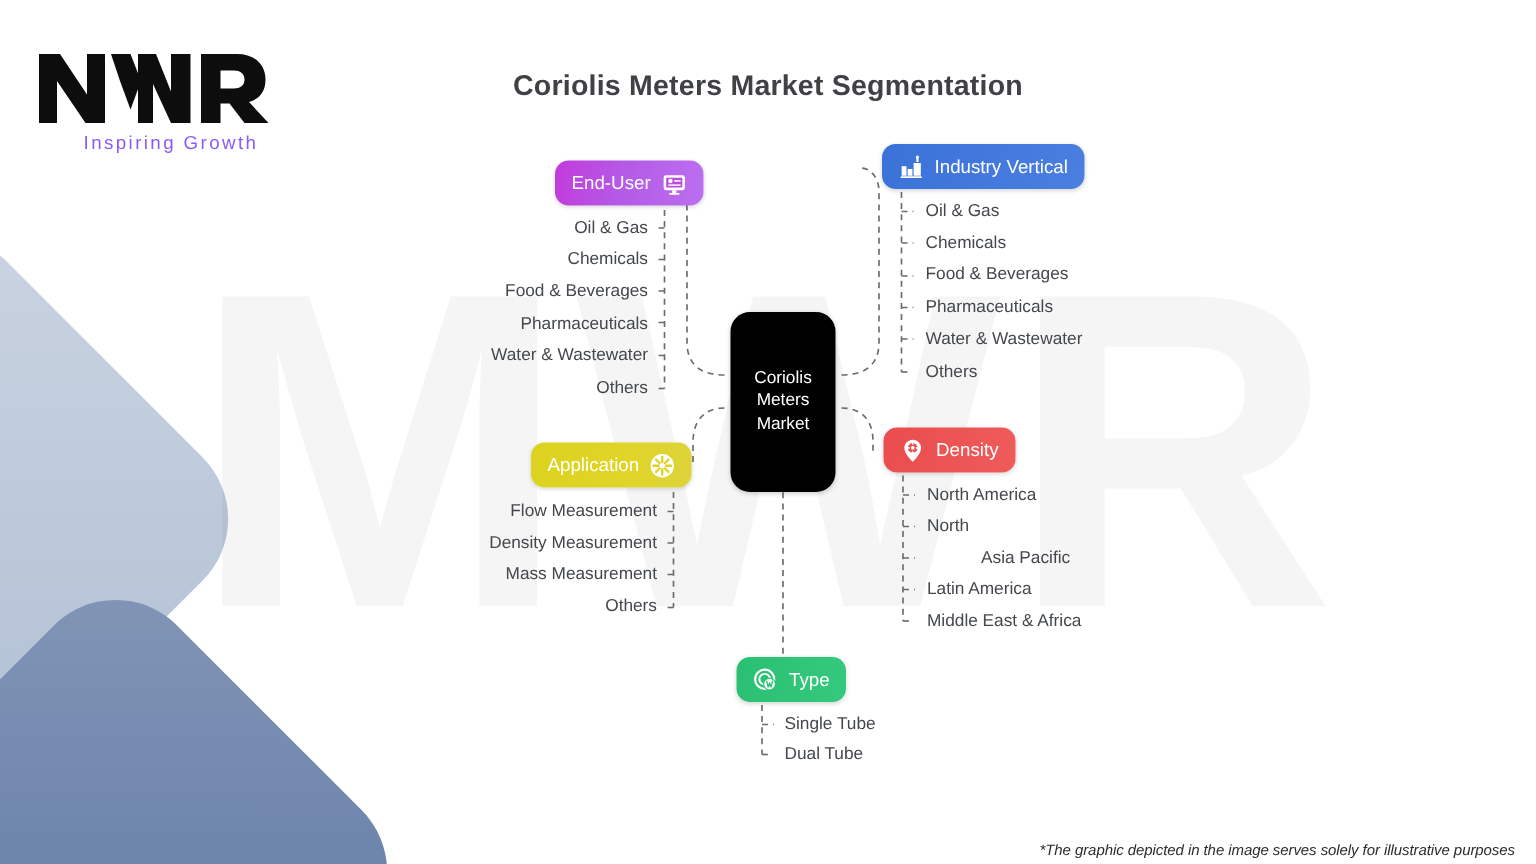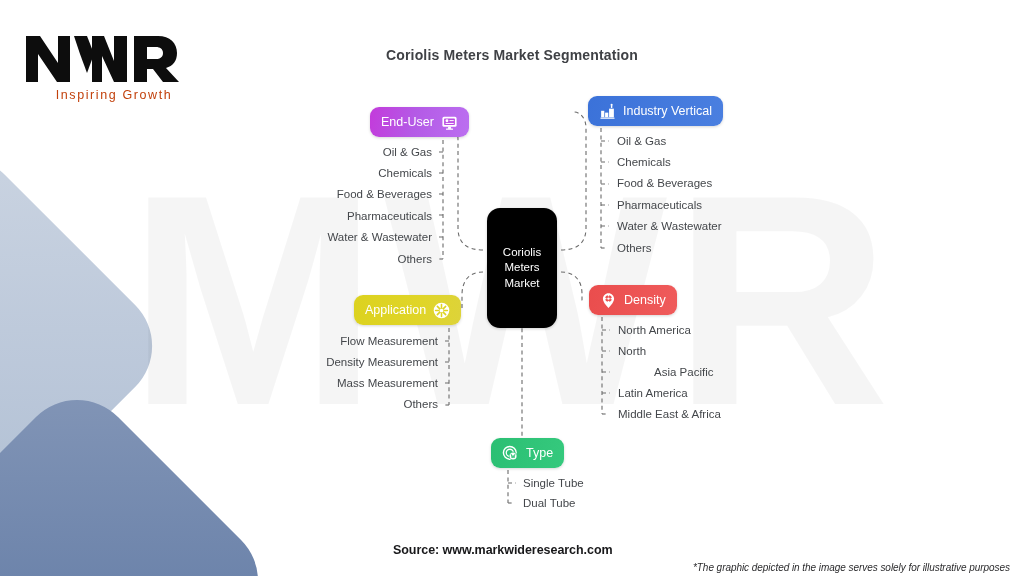--- a/index.html
+++ b/index.html
@@ -74,31 +74,31 @@
     letter-spacing: .3px;
     margin-top: 1px;
     color: #111;
     font-family: "Liberation Sans", sans-serif;
   }
   .logo-tag {
     font-size: 12.5px;
     font-weight: 400;
     letter-spacing: 1.6px;
     margin-top: 2px;
-    color: #c2410c;
+    color: #8b5cf6;
   }
 
   
   .title {
     position: absolute;
     left: 0;
     right: 0;
     top: 47px;
     text-align: center;
-    font-size: 14px;
+    font-size: 19px;
     font-weight: 700;
     color: #3f4145;
     letter-spacing: .15px;
   }
 
   
   #links {
     position: absolute;
     left: 0;
     top: 0;
@@ -349,16 +349,15 @@
       <div class="leaf" style="top: 345px;">North</div>
       <div class="leaf" style="top: 366px; margin-left: 36px;">Asia Pacific</div>
       <div class="leaf" style="top: 387px; text-align: center;">Latin America</div>
       <div class="leaf" style="top: 408px;">Middle East &amp; Africa</div>
     </div>
   <div class="leafs right" id="leafs-type" style="left:523px; top:0; width:140px;">
       <div class="leaf" style="top: 477px;">Single Tube</div>
       <div class="leaf" style="top: 497px;">Dual Tube</div>
     </div>
 
-  <div class="source">Source: www.markwideresearch.com</div>
   <div class="disclaimer">*The graphic depicted in the image serves solely for illustrative purposes</div>
 
 </div>
 
 </body></html>

